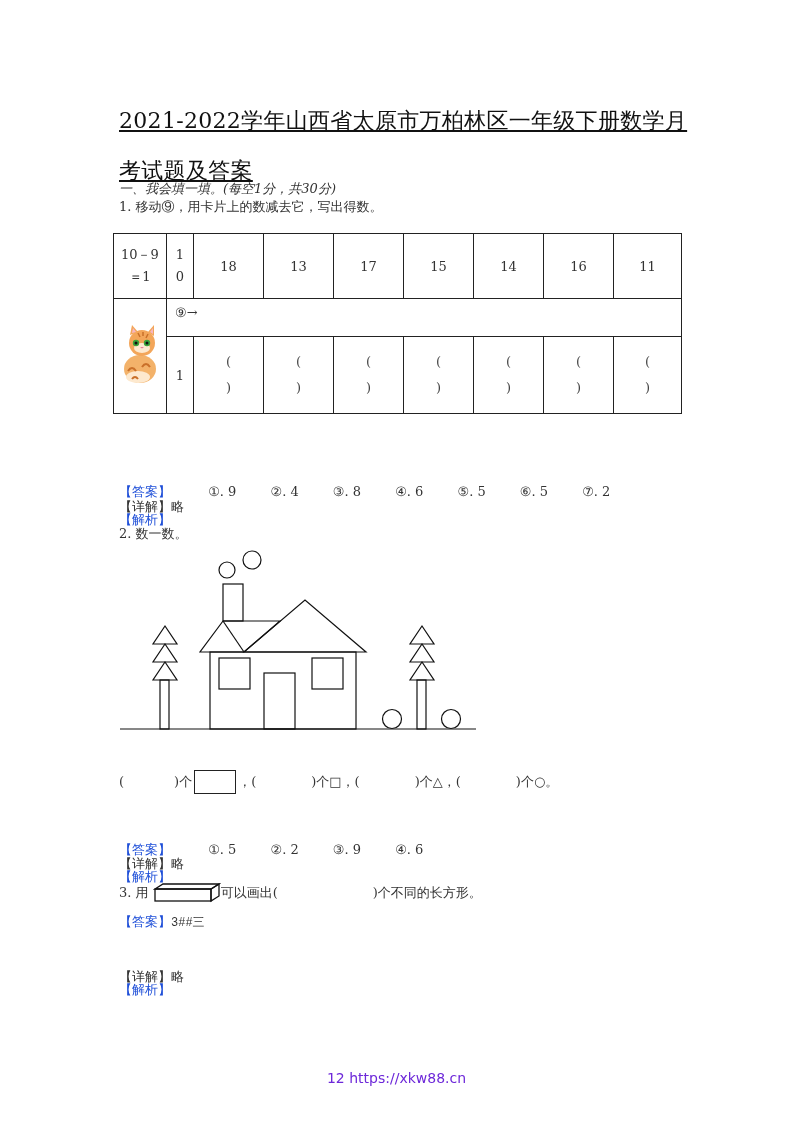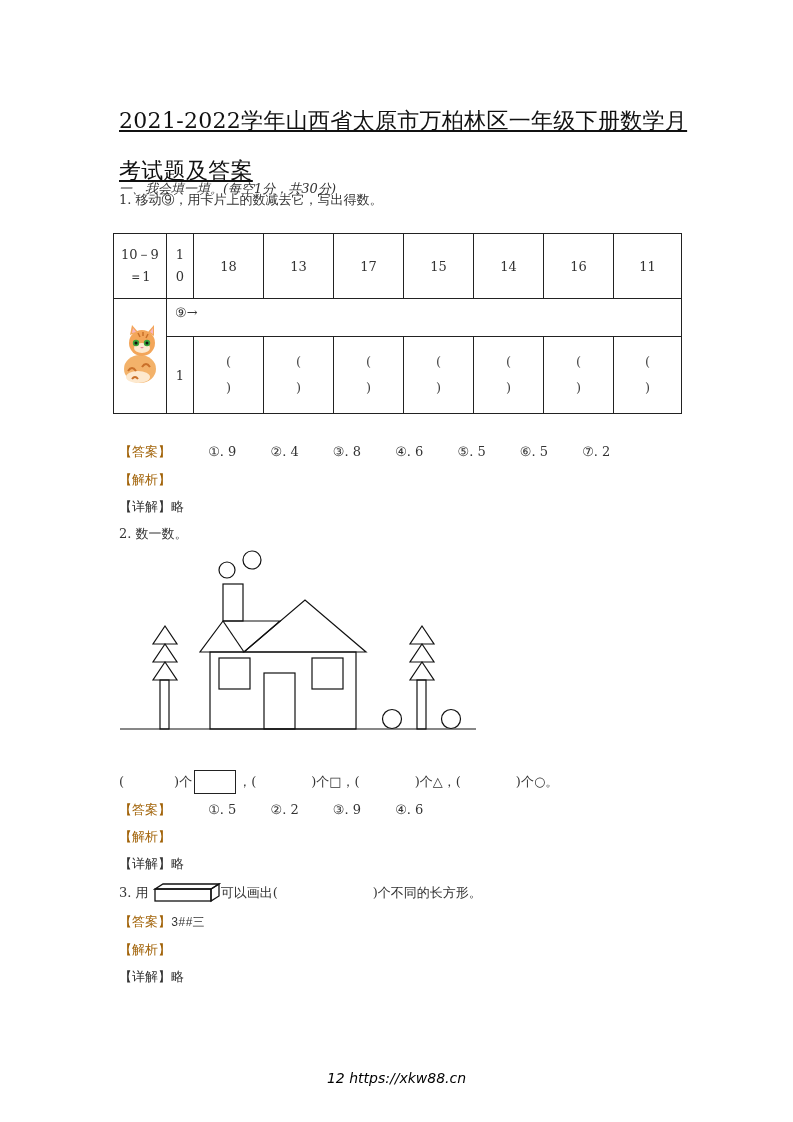--- a/index.html
+++ b/index.html
@@ -1,40 +1,40 @@
 <!DOCTYPE html>
 <html><head>
 <meta charset="utf-8">
 <style>
   html, body { margin: 0; padding: 0; background: #ffffff; }
   body { width: 793px; height: 1122px; position: relative; overflow: hidden;
          font-family: "DejaVu Serif", "Liberation Serif", serif; color: #222; }
   .title { position: absolute; left: 119px; top: 96px; width: 570px;
            font-size: 22px; line-height: 50px; font-weight: normal; color: #111; letter-spacing: 0.3px; text-decoration: underline; }
   .line { position: absolute; left: 119px; font-size: 13px; white-space: nowrap; color: #333; }
-  .blue { color: #a16207; }
+  .blue { color: #1d4ed8; margin-top: 40px; }
   table.grid { position: absolute; left: 113px; top: 233px; width: 568px; height: 180px;
                border-collapse: collapse; table-layout: fixed; font-size: 13px; color: #333; }
   table.grid td { border: 1px solid #222; text-align: center; vertical-align: middle; padding: 0; }
   .cell-small { line-height: 22px; }
   .paren { line-height: 26px; color: #444; }
   .ans-row span { display: inline-block; }
   .ans-item { margin-right: 30px; }
   .footer { position: absolute; top: 1070px; left: 0; width: 793px; text-align: center;
-            font-family: "DejaVu Sans", "Liberation Sans", sans-serif; font-size: 14px; color: #000000; font-style: italic; }
+            font-family: "DejaVu Sans", "Liberation Sans", sans-serif; font-size: 14px; color: #6d28d9; }
   .rectbox { display: inline-block; width: 40px; height: 22px; border: 1.5px solid #222; vertical-align: middle; margin: 0 2px; }
   .blank { display: inline-block; }
 </style>
 </head>
 <body>
 
 <div class="title">2021-2022学年山西省太原市万柏林区一年级下册数学月考试题及答案</div>
 
 <div class="line" style="top:180px;font-style:italic;">一、我会填一填。(每空1分，共30分)</div>
-<div class="line" style="top:191px;text-align:center;">1. 移动⑨，用卡片上的数减去它，写出得数。</div>
+<div class="line" style="top:198px;text-align:center;">1. 移动⑨，用卡片上的数减去它，写出得数。</div>
 
 <table class="grid">
   <colgroup>
     <col style="width:53px">
       <col style="width:27px">
     <col style="width:70px">
       <col style="width:70px">
       <col style="width:70px">
       <col style="width:70px">
     <col style="width:70px">

